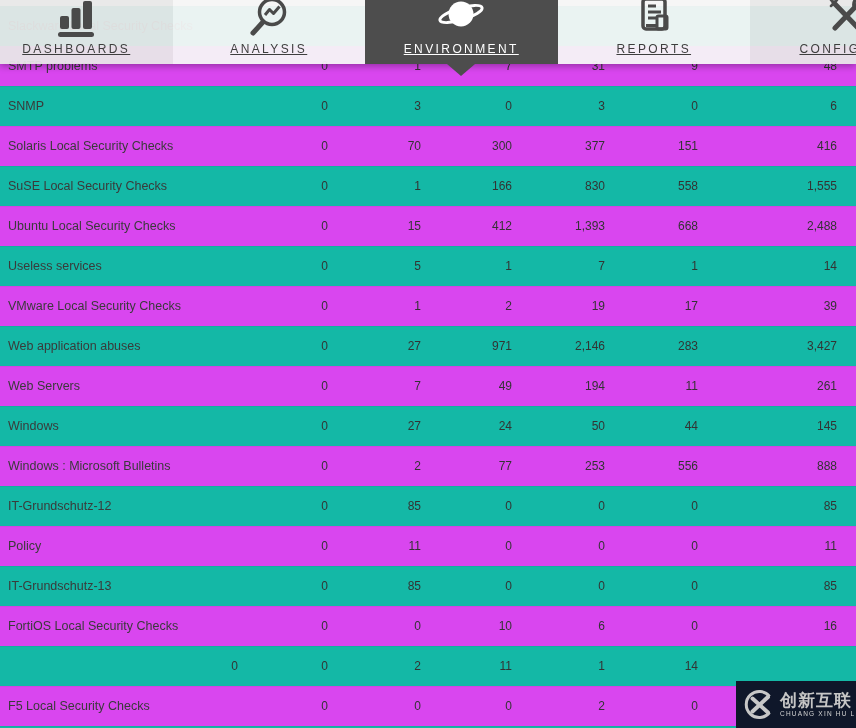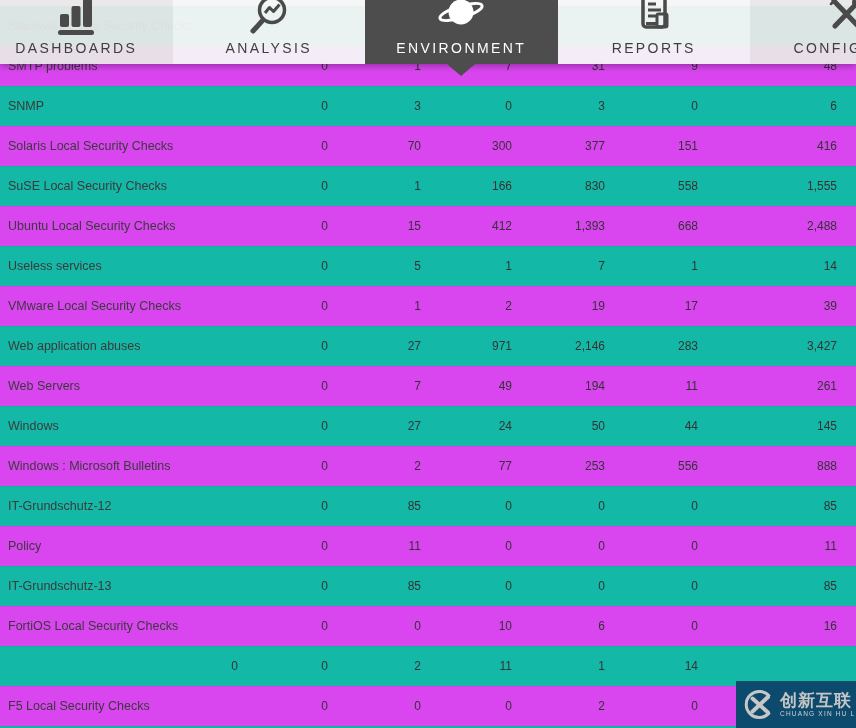--- a/index.html
+++ b/index.html
@@ -28,37 +28,38 @@
     box-shadow:0 2px 7px rgba(0,0,0,0.33);
   }
   .nav-inner{display:flex;margin-left:-20px;height:64px;}
   .tab{
     width:192.5px;flex:0 0 192.5px;box-sizing:border-box;
     display:flex;flex-direction:column;align-items:center;justify-content:flex-end;
     padding-bottom:8px;cursor:pointer;
   }
   .tab .icon{color:#4a4a4a;margin-top:-13px;margin-bottom:3px;line-height:0;}
   .tab .label{
-    font-size:14px;letter-spacing:2.4px;color:#3e3e3e;
+    font-size:12px;letter-spacing:2.4px;color:#3e3e3e;
     white-space:nowrap;
+    text-decoration:underline;
   }
   .tab.bgA{background:rgba(232,232,232,0.94);}
   .tab.bgB{background:rgba(245,245,245,0.95);}
   .tab.active{background:#4d4d4d;}
   .tab.active .icon{color:#ffffff;}
   .tab.active .label{color:#ffffff;}
   .pointer{
     position:absolute;top:64px;left:447px;width:0;height:0;z-index:6;
     border-left:14px solid transparent;border-right:14px solid transparent;
     border-top:12px solid #4d4d4d;
   }
   
   .watermark{
     position:absolute;right:0;bottom:0;width:120px;height:47px;z-index:4;
-    background:#0c4a6e;display:flex;align-items:center;
+    background:#0f172a;display:flex;align-items:center;
     padding-left:6px;box-sizing:border-box;
   }
   .wm-logo{flex:0 0 auto;line-height:0;margin-right:5px;}
   .wm-txt{display:flex;flex-direction:column;line-height:1;}
   .wm-main{font-size:17px;font-weight:bold;color:#c6c6c6;letter-spacing:1px;white-space:nowrap;}
   .wm-sub{font-size:6.5px;color:#d4d4d4;letter-spacing:1.2px;margin-top:2px;white-space:nowrap;}
 </style>
 </head>
 <body>
 

